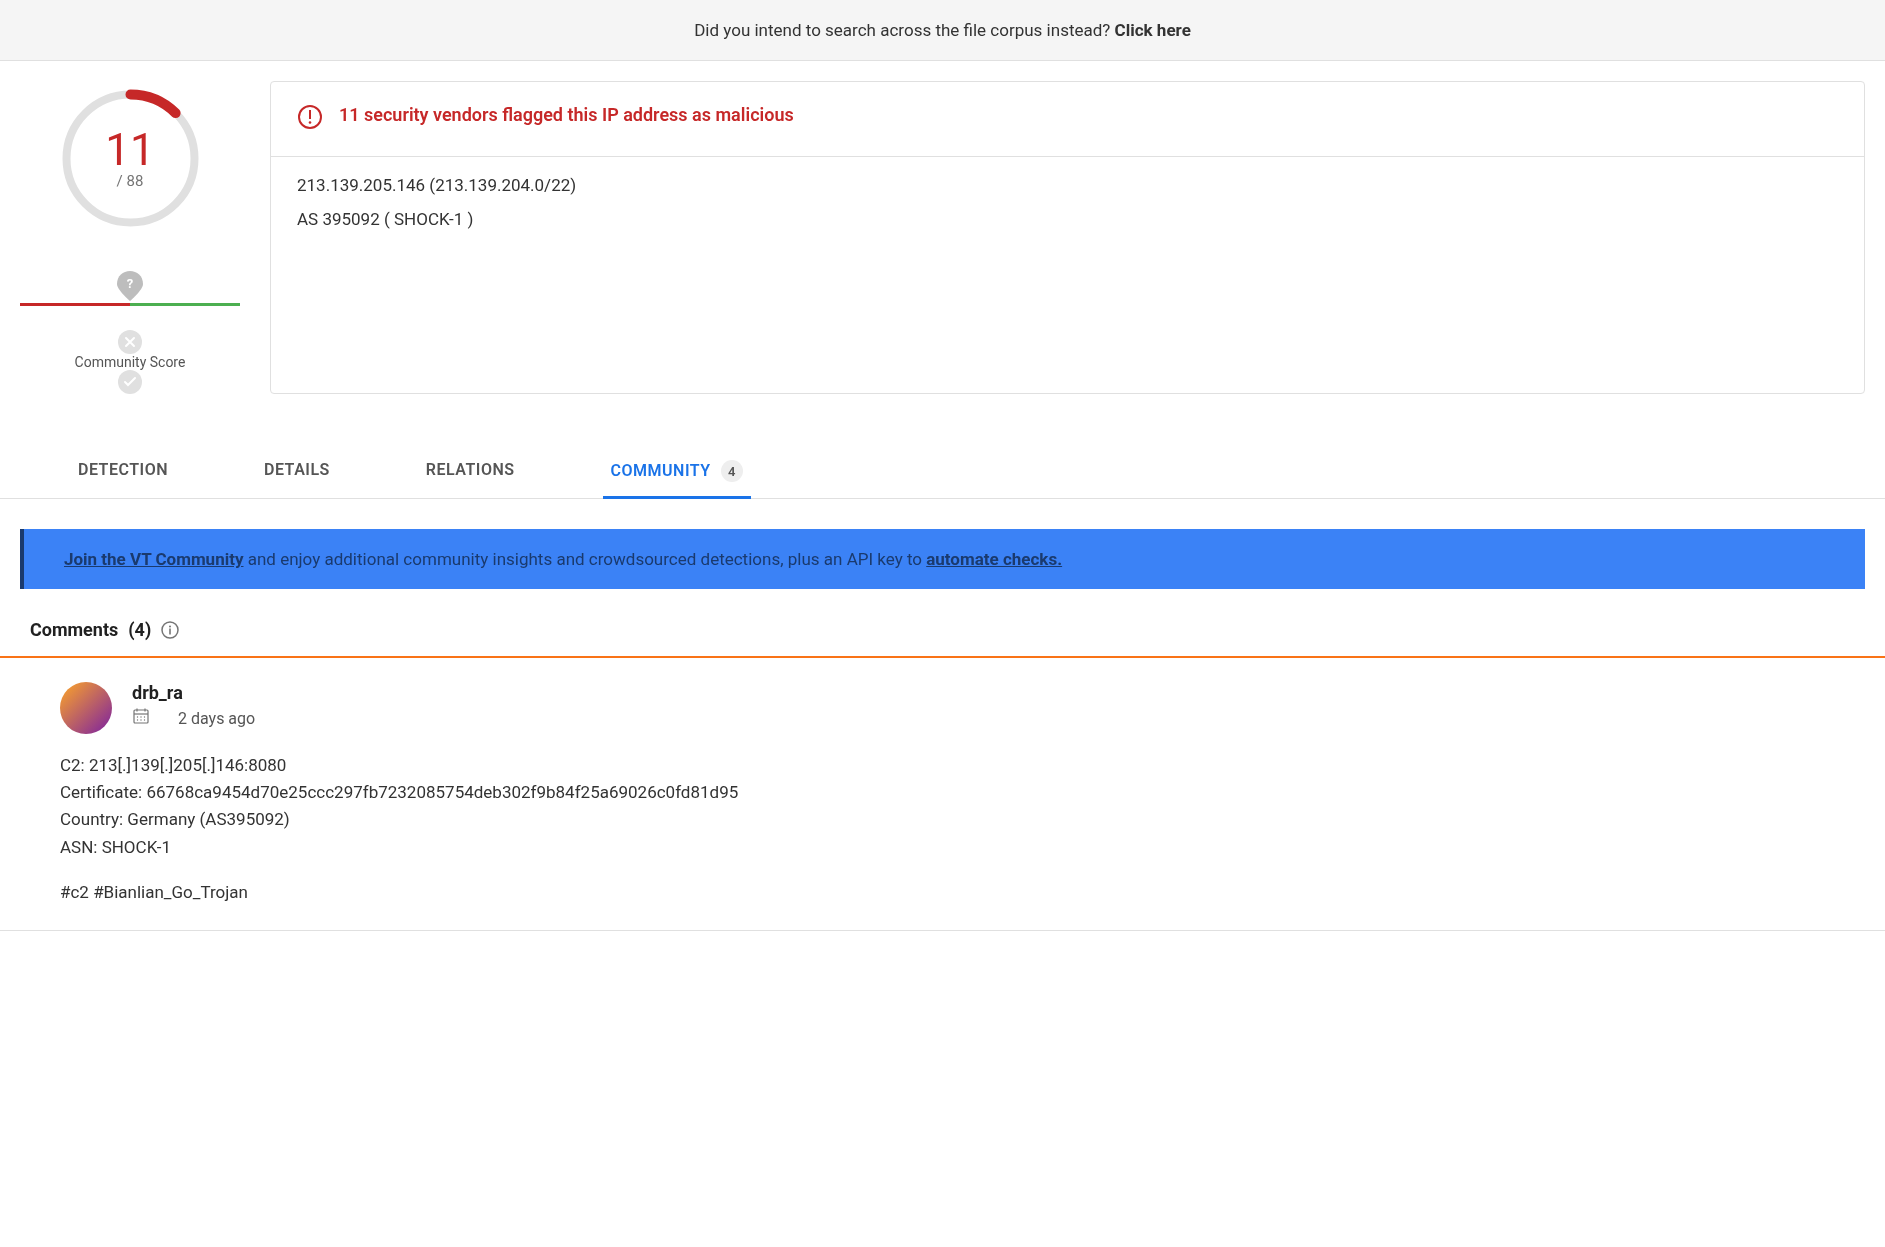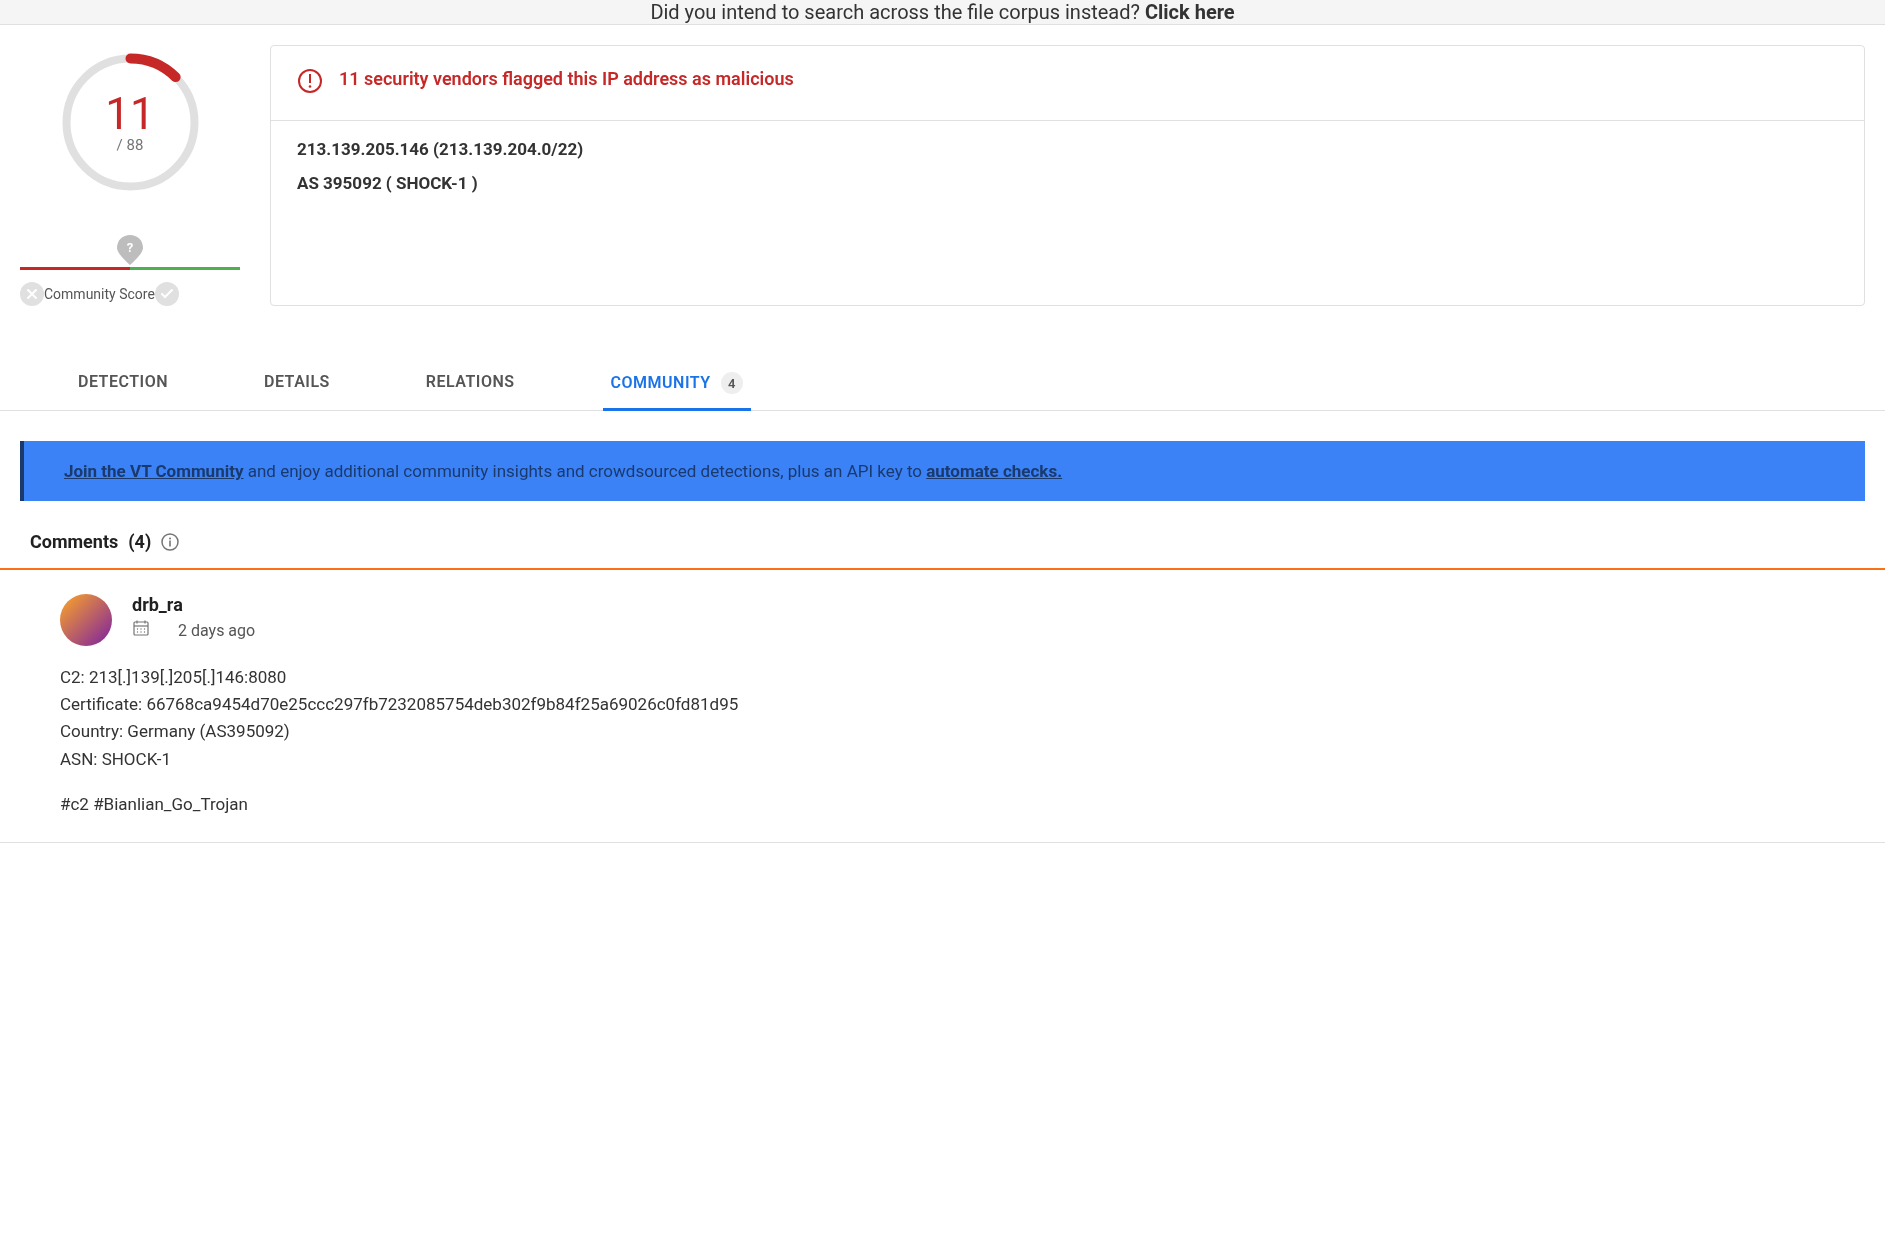--- a/index.html
+++ b/index.html
@@ -7,23 +7,23 @@
       padding: 0;
       box-sizing: border-box;
     }
     body {
       font-family: -apple-system, BlinkMacSystemFont, "Segoe UI", Roboto, Arial, sans-serif;
       background: #fff;
       color: #212121;
     }
     .top-banner {
       background: #f5f5f5;
-      padding: 0 0;
+      padding: 20px 0;
       text-align: center;
-      font-size: 20px;
+      font-size: 17px;
       color: #333;
       border-bottom: 1px solid #e0e0e0;
     }
     .top-banner .click-here {
       font-weight: 700;
       cursor: pointer;
     }
     .header-section {
       display: flex;
       padding: 20px 20px 20px 20px;
@@ -80,22 +80,23 @@
       flex: 1;
       background: #c62828;
     }
     .score-bar-green {
       flex: 1;
       background: #4caf50;
     }
     .community-label-row {
       display: flex;
       align-items: center;
-      justify-content: flex-start;
-      margin-top: 12px;
+      justify-content: center;
+      margin-top: 24px;
+      flex-direction: column;
     }
     .circle-btn {
       width: 24px;
       height: 24px;
       border-radius: 50%;
       background: #e0e0e0;
       display: flex;
       align-items: center;
       justify-content: center;
       cursor: pointer;
@@ -119,21 +120,20 @@
     .alert-icon {
       flex-shrink: 0;
     }
     .flagged-text {
       font-size: 18px;
       font-weight: 600;
       color: #c62828;
     }
     .ip-details {
       padding: 18px 26px 26px;
-      font-weight: bold;
     }
     .ip-row {
       font-size: 17px;
       color: #333;
       margin-bottom: 14px;
     }
     .tabs {
       display: flex;
       gap: 40px;
       padding: 0 30px;

